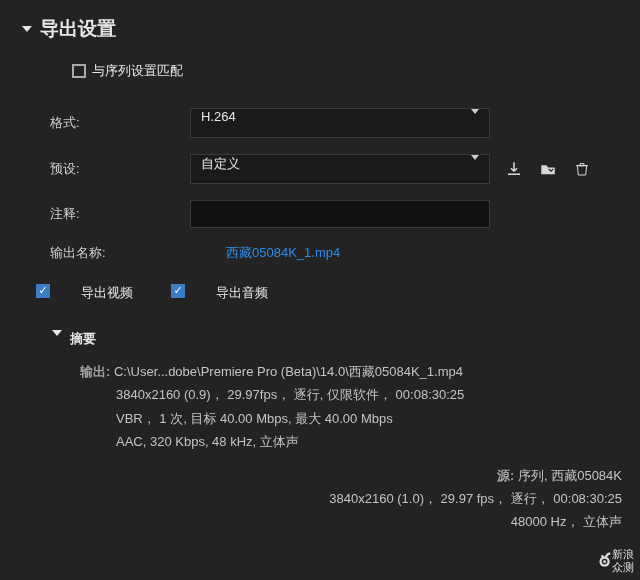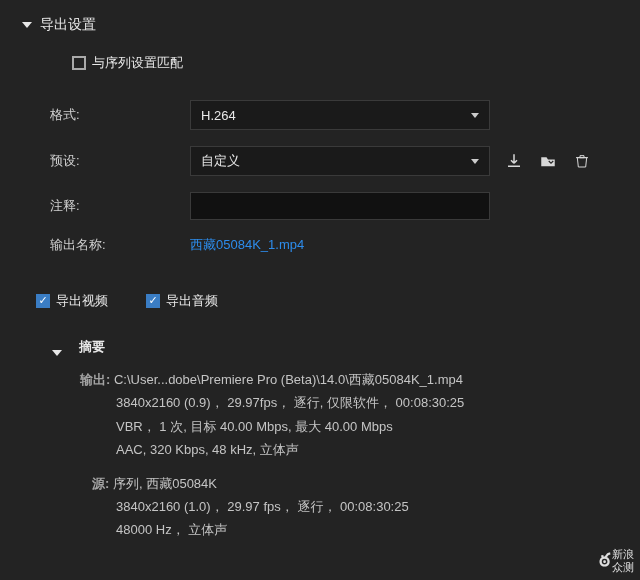--- a/index.html
+++ b/index.html
@@ -12,21 +12,22 @@
   color: #e8e8e8;
   overflow: hidden;
   position: relative;
 }
 .panel { padding: 16px 18px 6px 18px; }
 .section-header {
   display: flex;
   align-items: center;
   gap: 8px;
   margin-bottom: 20px;
-  font-size: 14px;
+  font-size: 19px;
+  font-weight: bold;
 }
 .arrow-down-icon {
   width: 0; height: 0;
   border-left: 5px solid transparent;
   border-right: 5px solid transparent;
   border-top: 6px solid #e8e8e8;
   margin-left: 4px;
 }
 .row {
   display: flex;
@@ -65,21 +66,20 @@
   padding-right: 12px;
   color: #d0d0d0;
 }
 .dropdown {
   flex: 1;
   max-width: 300px;
   background: #1a1a1a;
   border: 1px solid #3a3a3a;
   height: 30px;
   display: flex;
-  align-items: center;
   justify-content: space-between;
   padding: 0 10px;
   color: #e8e8e8;
   cursor: pointer;
 }
 .dropdown .chevron {
   width: 0; height: 0;
   border-left: 4px solid transparent;
   border-right: 4px solid transparent;
   border-top: 5px solid #ccc;
@@ -110,21 +110,21 @@
 .link-text {
   color: #2d8ceb;
   cursor: pointer;
 }
 .export-checks {
   display: flex;
   gap: 38px;
   margin-left: 18px;
   margin-bottom: 28px;
 }
-.export-checks label { display: flex; align-items: center; cursor: pointer; }
+.export-checks label { display: flex; cursor: pointer; gap: 25px; }
 .summary-content {
   margin-left: 62px;
   font-size: 13px;
   line-height: 1.8;
   color: #c4c4c4;
 }
 .summary-block { margin-bottom: 10px; }
 .summary-label { color: #a3a3a3; font-weight: bold; }
 .summary-indent { margin-left: 36px; }
 .watermark {
@@ -139,22 +139,22 @@
   align-items: center;
   gap: 3px;
 }
 .watermark .logo {
   font-size: 18px;
   font-weight: bold;
   letter-spacing: -1px;
 }
 .summary-header {
   display: flex;
-  align-items: flex-end;
-  gap: 17px;
+  align-items: flex-start;
+  gap: 8px;
   margin-left: 30px;
   margin-bottom: 12px;
   font-weight: bold;
 }
 </style>
 </head>
 <body>
 
 <div class="panel">
   <div class="section-header">
@@ -201,21 +201,21 @@
           </svg>
       </span>
     </div>
   </div>
 
   <div class="row">
     <div class="label-col">注释:</div>
     <div class="text-input" contenteditable="true" style=""><span></span></div>
   </div>
 
-  <div class="row" style="margin-bottom:38px;">
+  <div class="row" style="margin-bottom:22px;gap:36px;">
     <div class="label-col">输出名称:</div>
     <span class="link-text">西藏05084K_1.mp4</span>
   </div>
 
   <div class="export-checks">
     <label>
       <span class="checkbox checked"></span>
       <span>导出视频</span>
     </label>
     <label>
@@ -229,21 +229,21 @@
     <span>摘要</span>
   </div>
 
   <div class="summary-content">
     <div class="summary-block">
       <span class="summary-label">输出: </span><span>C:\User...dobe\Premiere Pro (Beta)\14.0\西藏05084K_1.mp4</span>
       <div class="summary-indent">3840x2160 (0.9)， 29.97fps， 逐行, 仅限软件， 00:08:30:25</div>
       <div class="summary-indent">VBR， 1 次, 目标 40.00 Mbps, 最大 40.00 Mbps</div>
       <div class="summary-indent">AAC, 320 Kbps, 48 kHz, 立体声</div>
     </div>
-    <div class="summary-block" style="margin-left:12px;">
+    <div class="summary-block" style="margin-left:4px;text-align:right;">
       <span class="summary-label">源: </span><span>序列, 西藏05084K</span>
       <div class="summary-indent" style="margin-left:24px;">3840x2160 (1.0)， 29.97 fps， 逐行， 00:08:30:25</div>
       <div class="summary-indent" style="margin-left:24px;">48000 Hz， 立体声</div>
     </div>
   </div>
 </div>
 
 <div class="watermark">
   <span class="logo">ఠ</span>
   <div>

